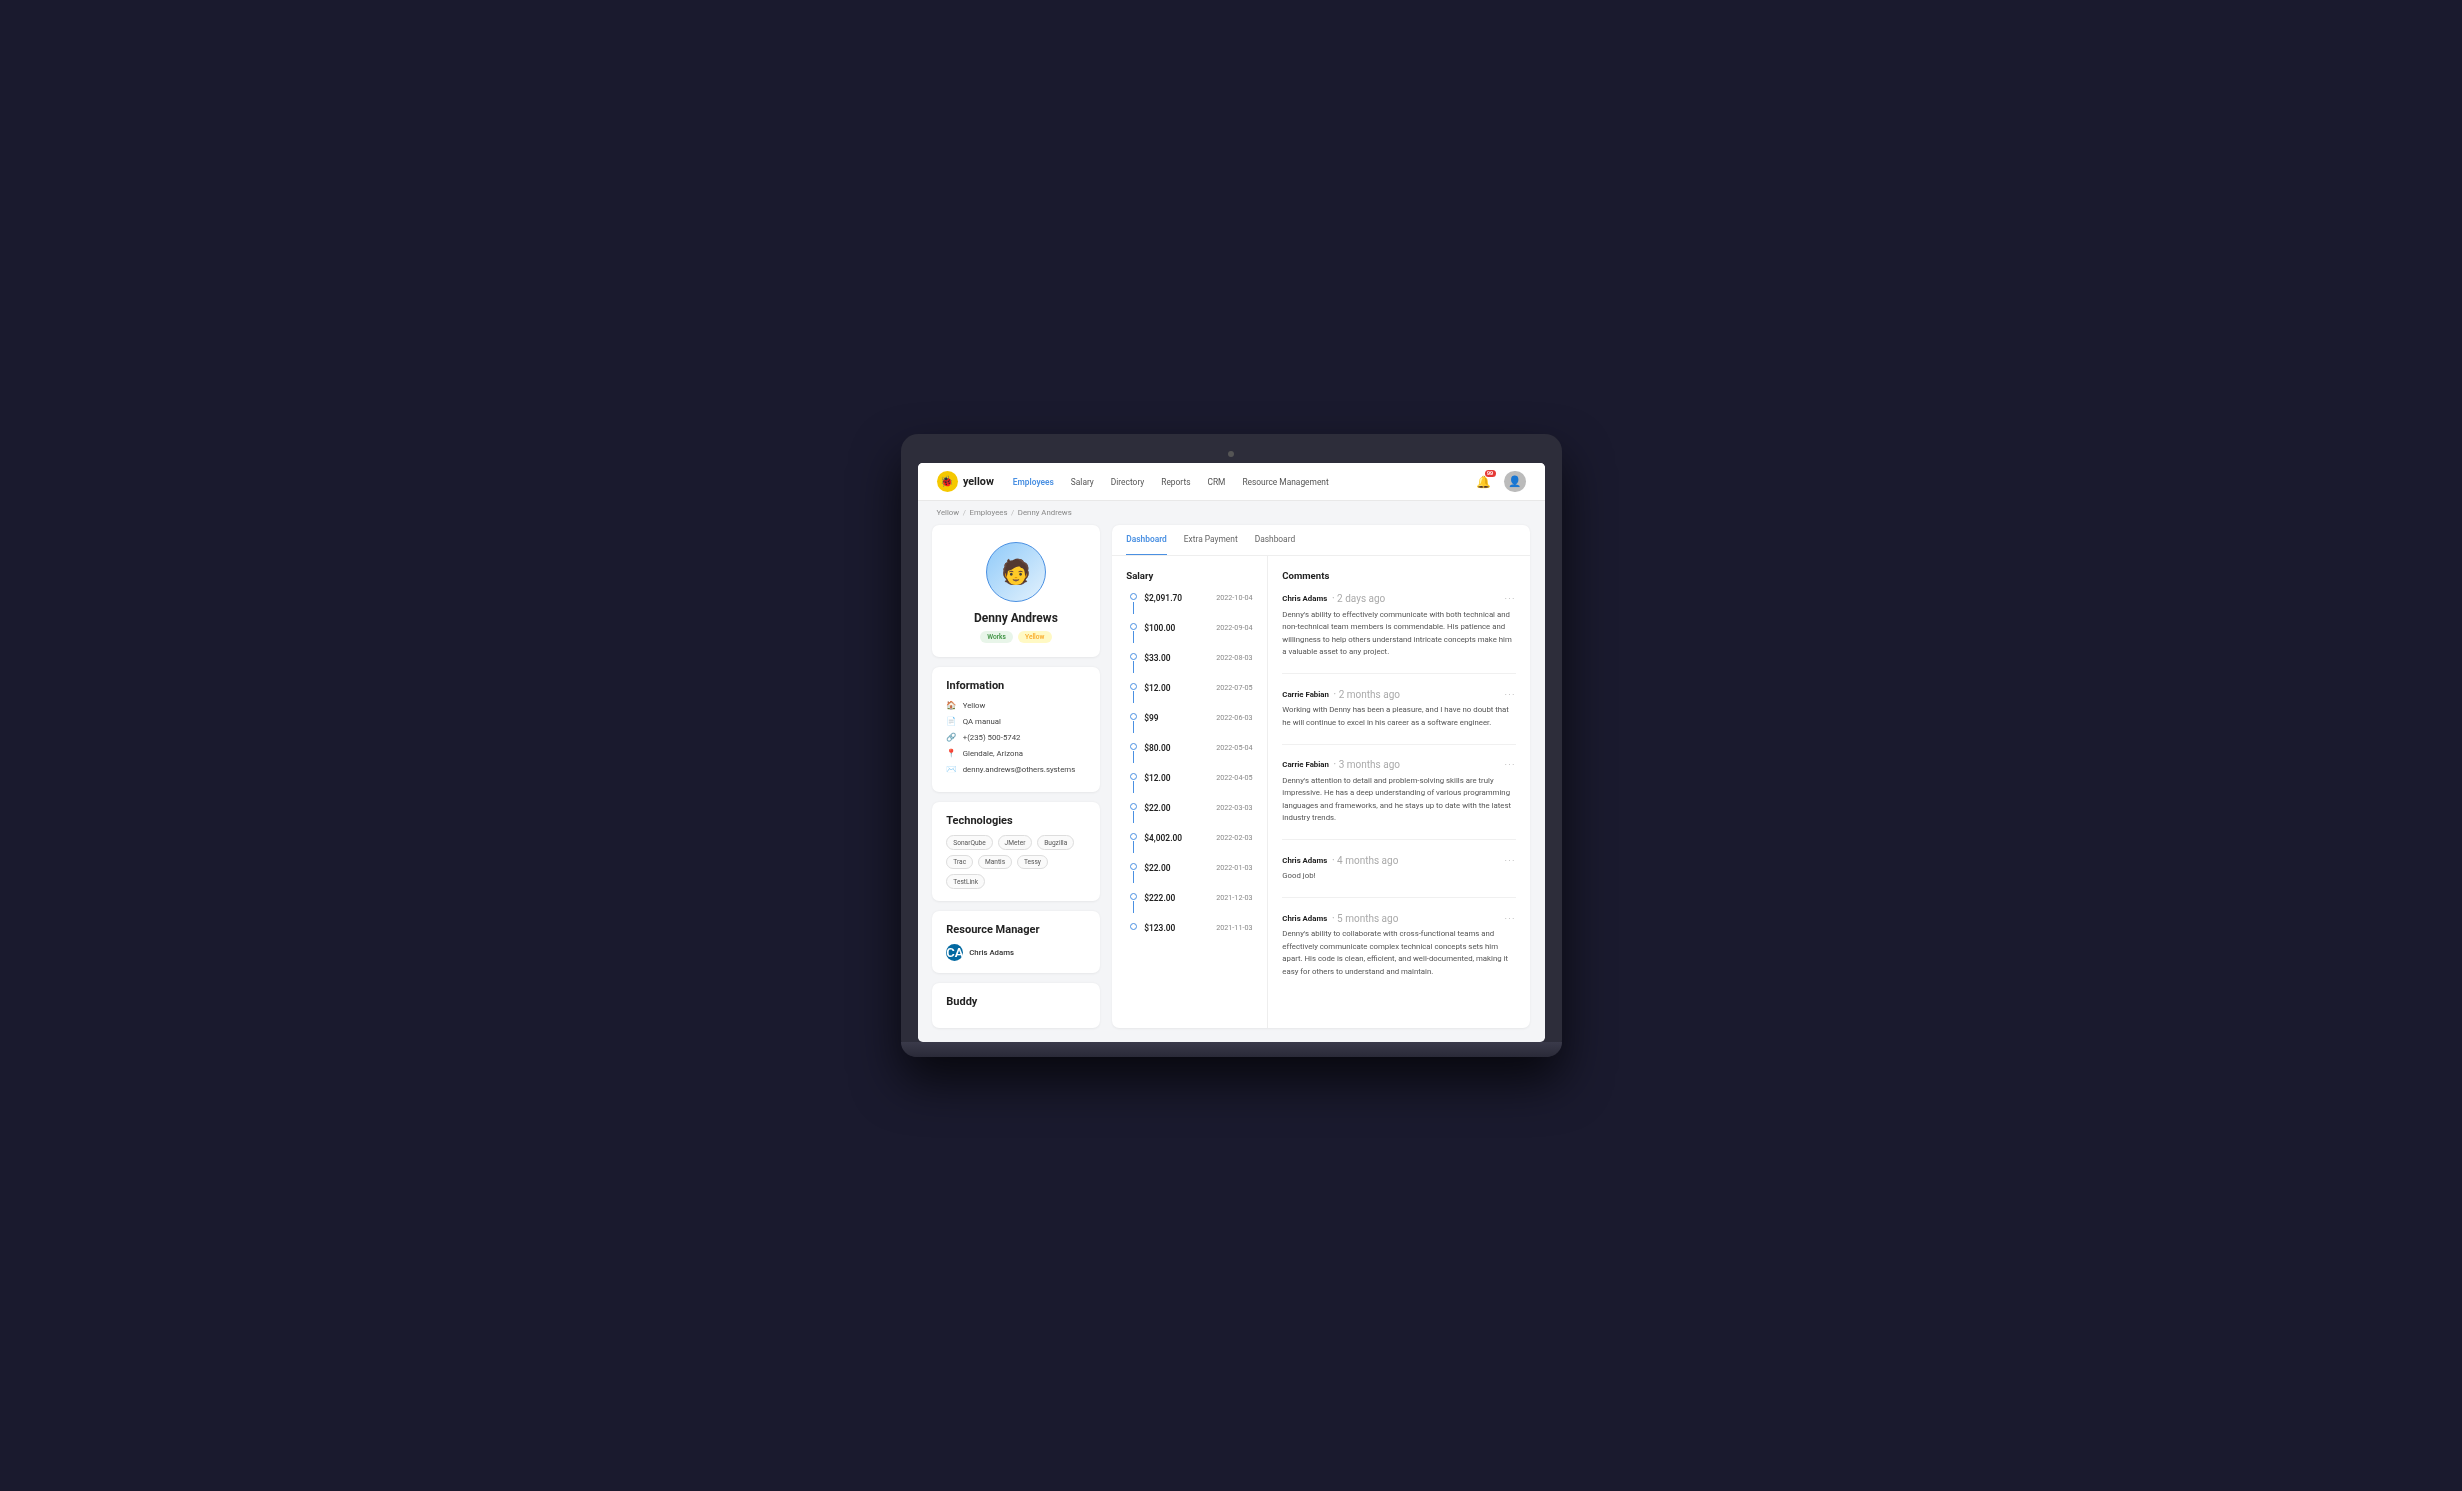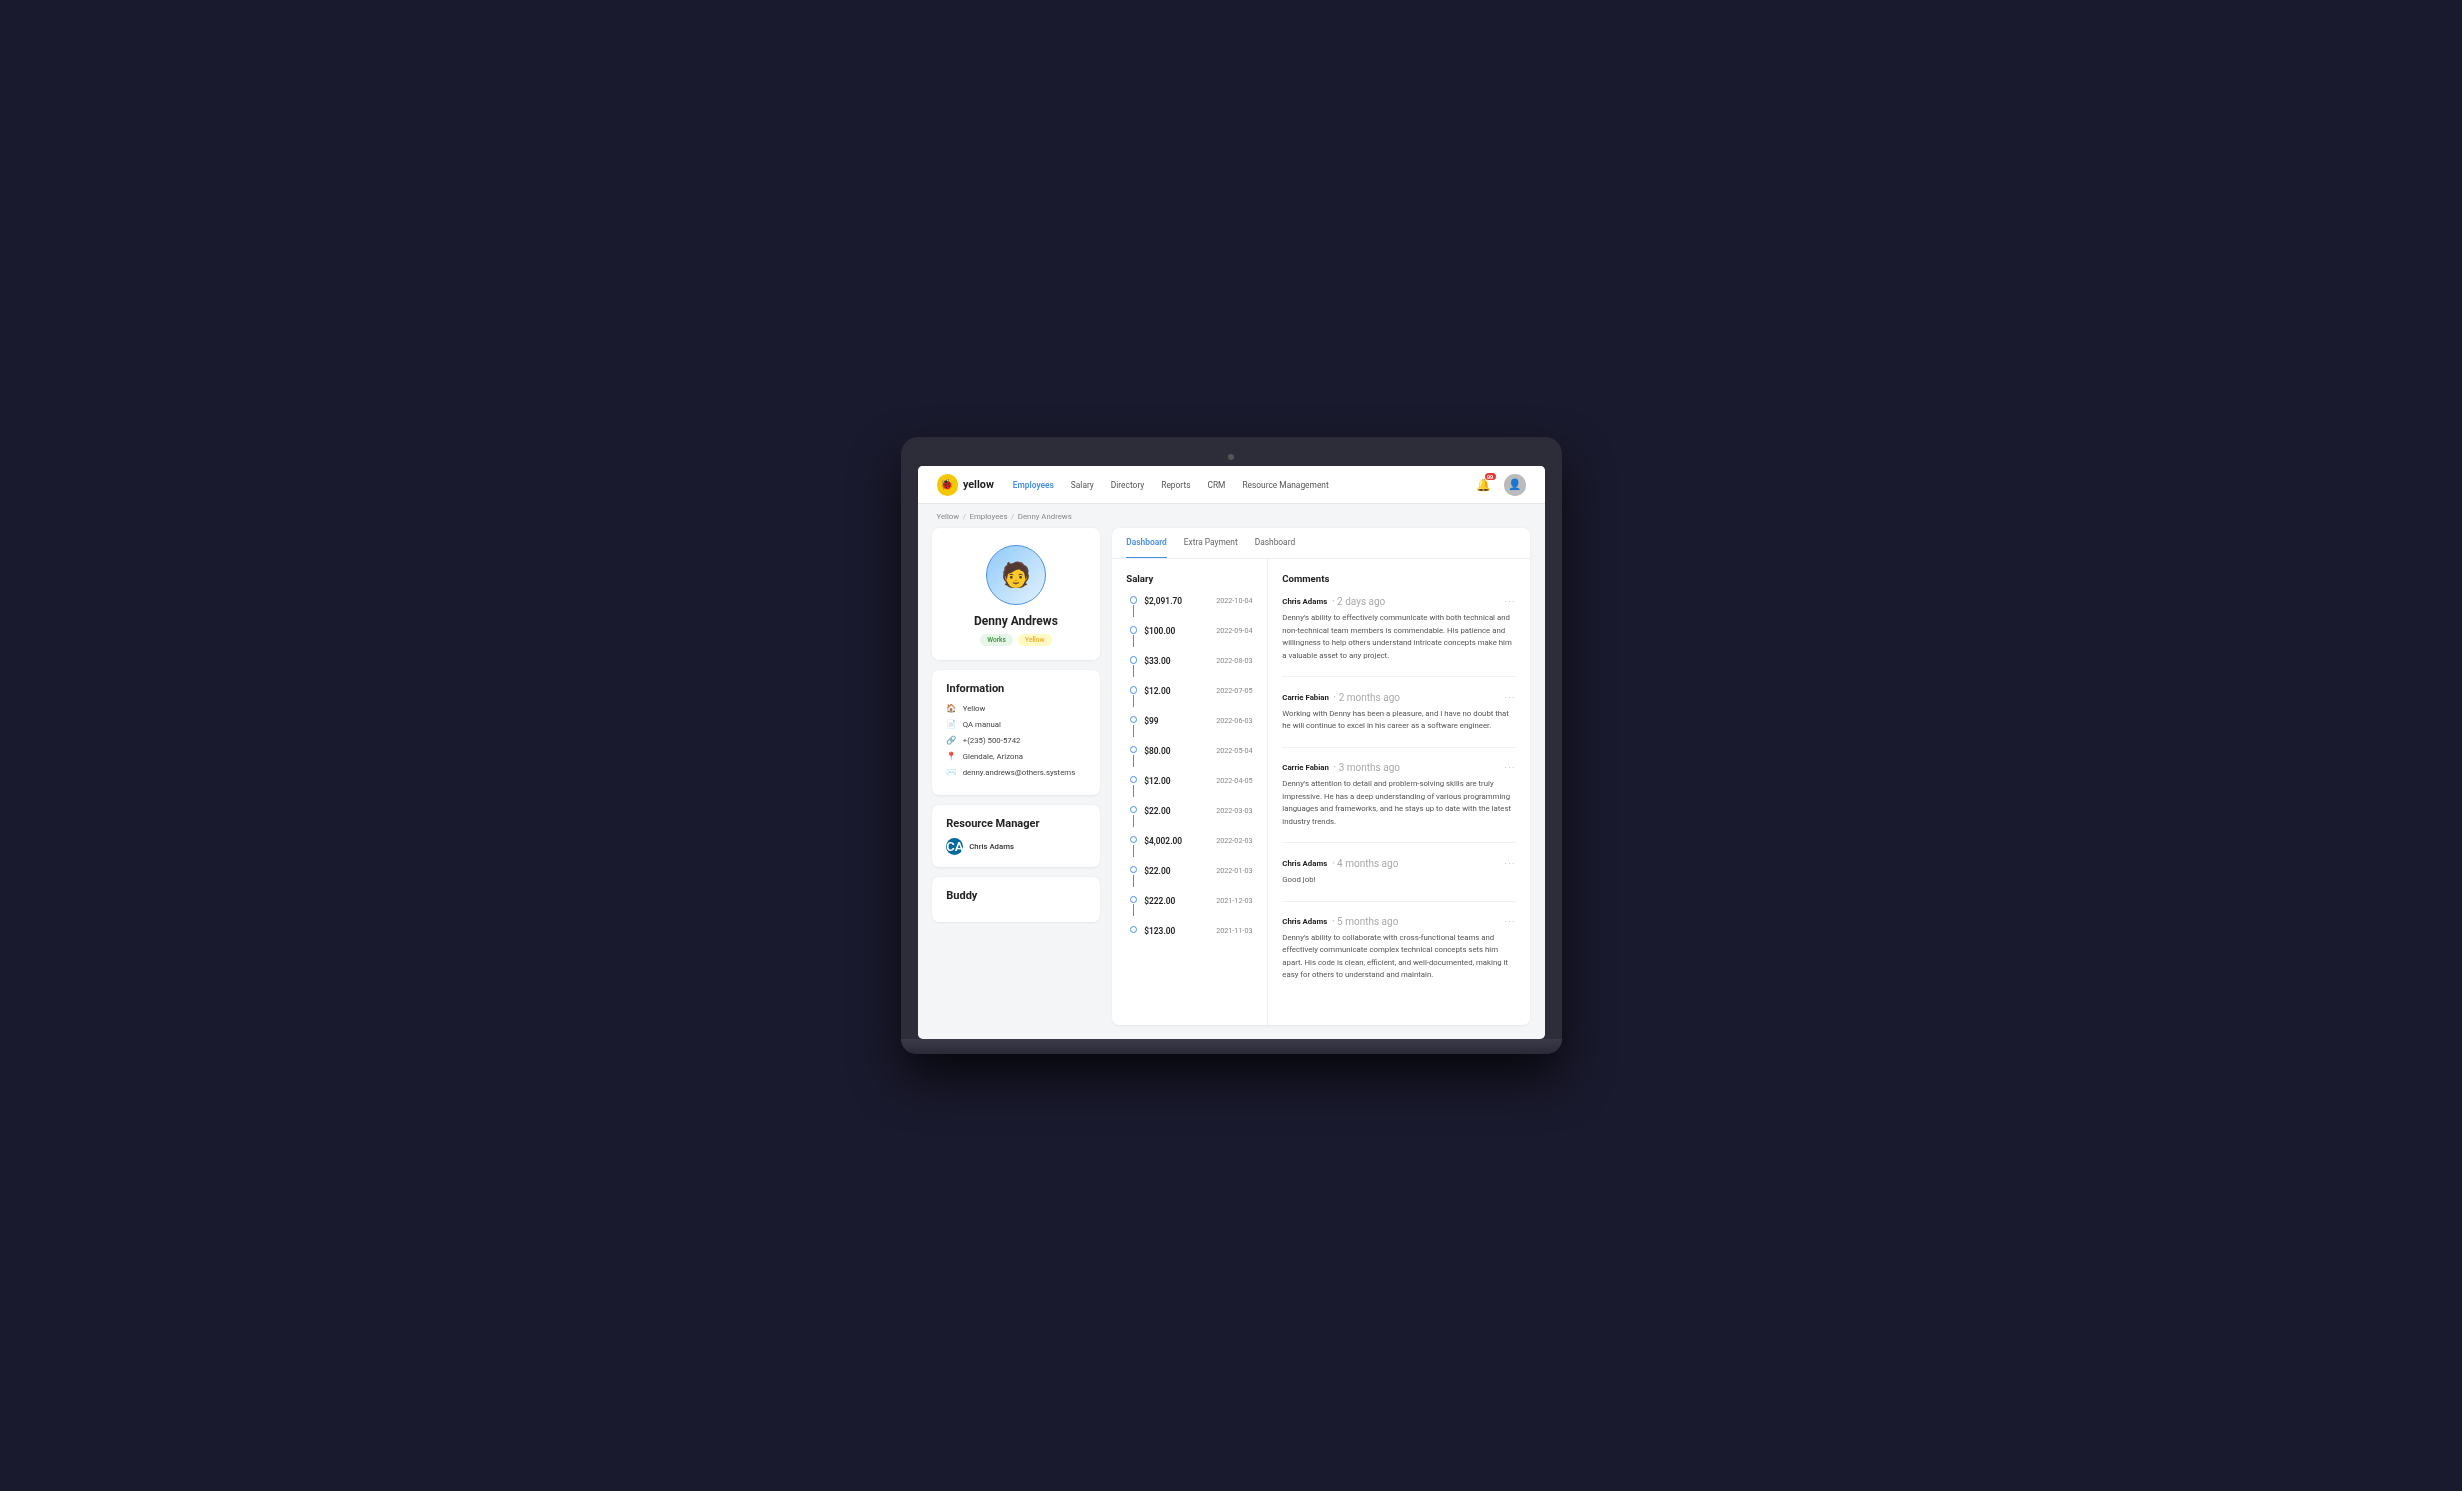--- a/index.html
+++ b/index.html
@@ -465,20 +465,32 @@
             <div class="info-row">
               <span class="info-icon">📍</span>
               <span>Glendale, Arizona</span>
             </div>
             <div class="info-row">
               <span class="info-icon">✉️</span>
               <span>denny.andrews@others.systems</span>
             </div>
           </div>
 
+          <div class="info-card">
+            <div class="info-title">Technologies</div>
+            <div class="tech-tags">
+              <span class="tech-tag">SonarQube</span>
+              <span class="tech-tag">JMeter</span>
+              <span class="tech-tag">Bugzilla</span>
+              <span class="tech-tag">Trac</span>
+              <span class="tech-tag">Mantis</span>
+              <span class="tech-tag">Tessy</span>
+              <span class="tech-tag">TestLink</span>
+            </div>
+          </div>
 
           <div class="info-card">
             <div class="info-title">Resource Manager</div>
             <div class="resource-row">
               <div class="resource-avatar">CA</div>
               <span class="resource-name">Chris Adams</span>
             </div>
           </div>
 
           <div class="info-card">

